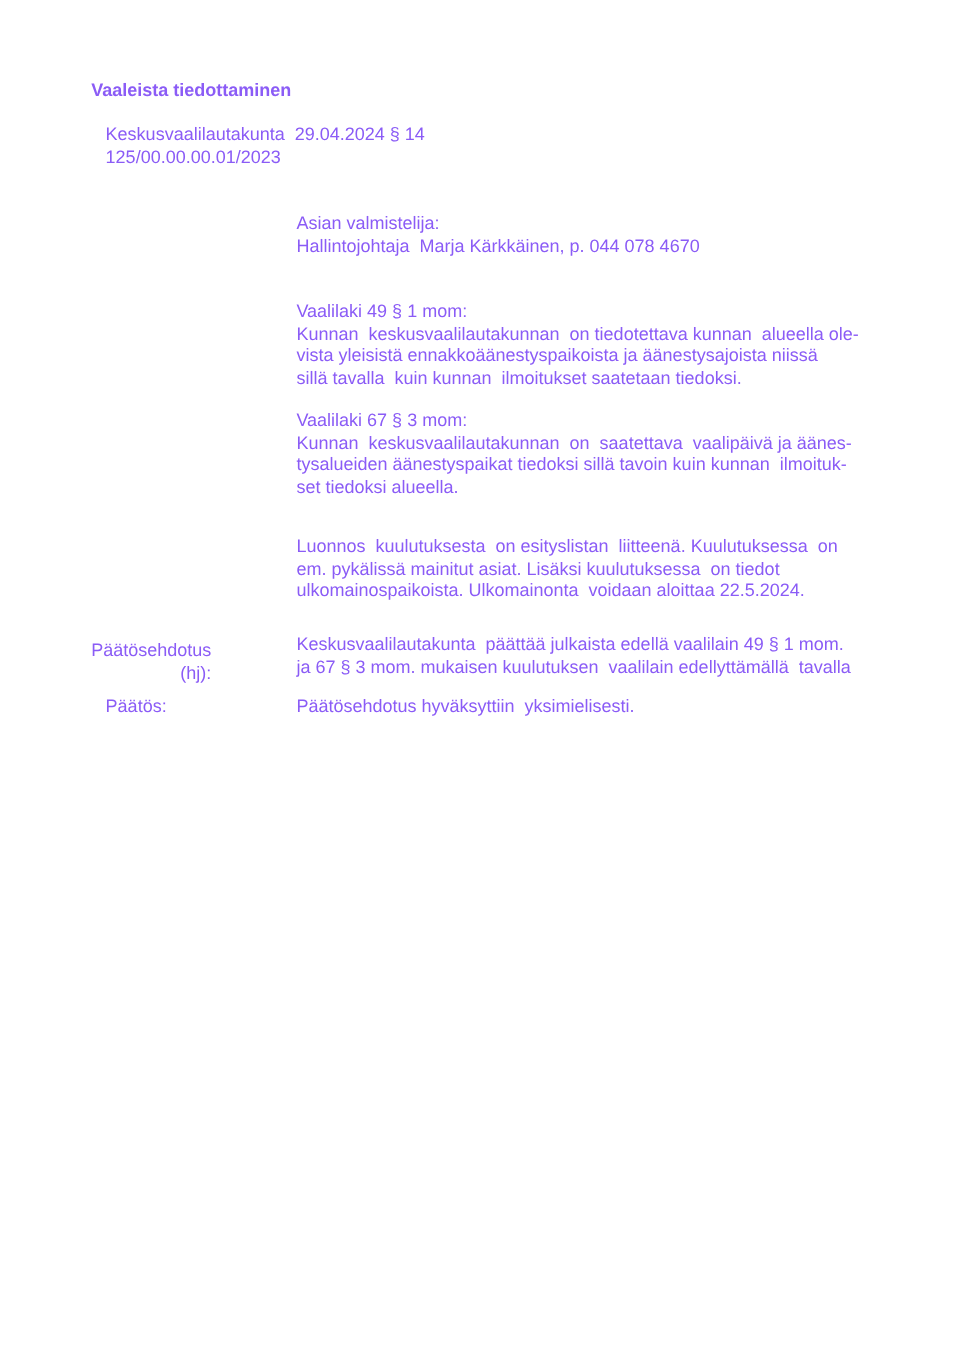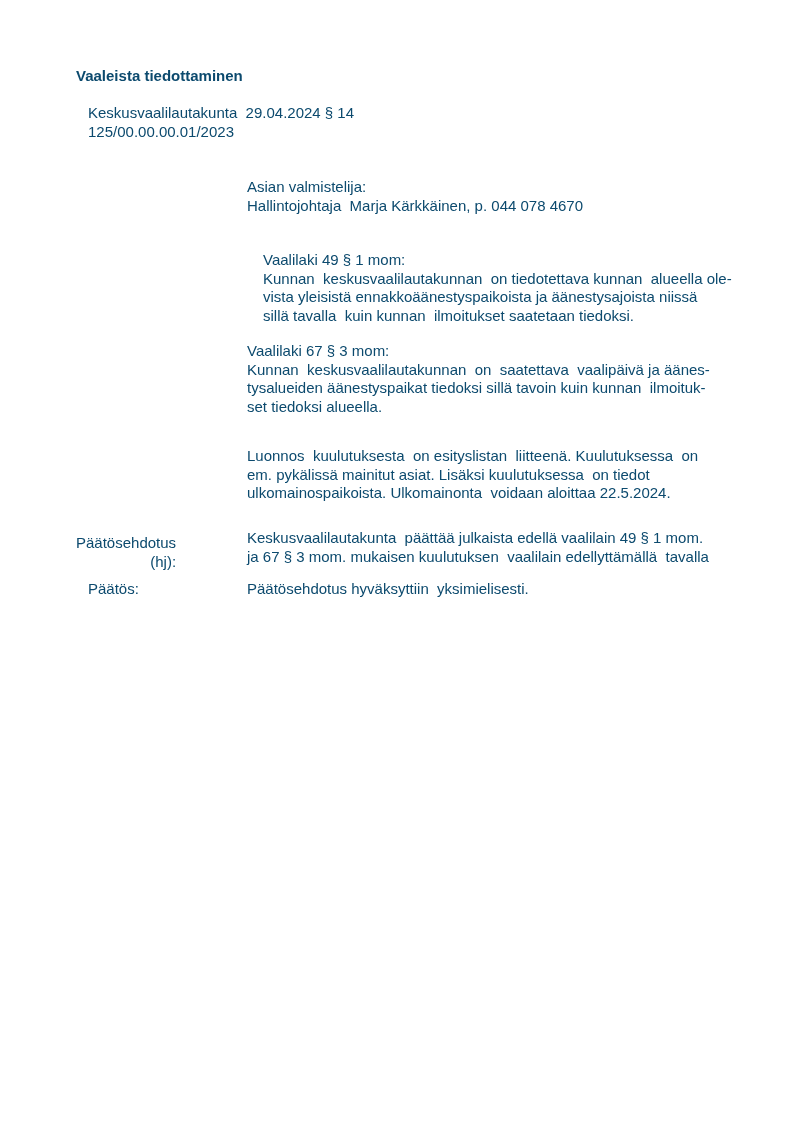--- a/index.html
+++ b/index.html
@@ -8,33 +8,33 @@
     background: #ffffff;
   }
   .page {
     position: relative;
     width: 794px;
     height: 1122px;
     background: #ffffff;
     font-family: "Liberation Sans", "DejaVu Sans", sans-serif;
     font-size: 15px;
     line-height: 18.5px;
-    color: #0c4a6e;
+    color: #8b5cf6;
     overflow: hidden;
   }
   .abs { position: absolute; }
   .line { white-space: pre; }
   .doc-title {
     left: 76px;
     top: 67px;
     font-weight: bold;
   }
   .header-block   { left: 88px;  top: 104px; }
   .preparer-block { left: 247px; top: 178px; }
-  .law1-block     { left: 247px; top: 251px; margin-left: 16px; }
+  .law1-block     { left: 247px; top: 251px; }
   .law2-block     { left: 247px; top: 342px; }
   .annc-block     { left: 247px; top: 447px; }
   .proposal-label { left: 76px;  top: 534px; text-align: right; }
   .proposal-text  { left: 247px; top: 529px; }
   .decision-label { left: 88px;  top: 580px; }
   .decision-text  { left: 247px; top: 580px; }
 </style>
 </head>
 <body>
 

